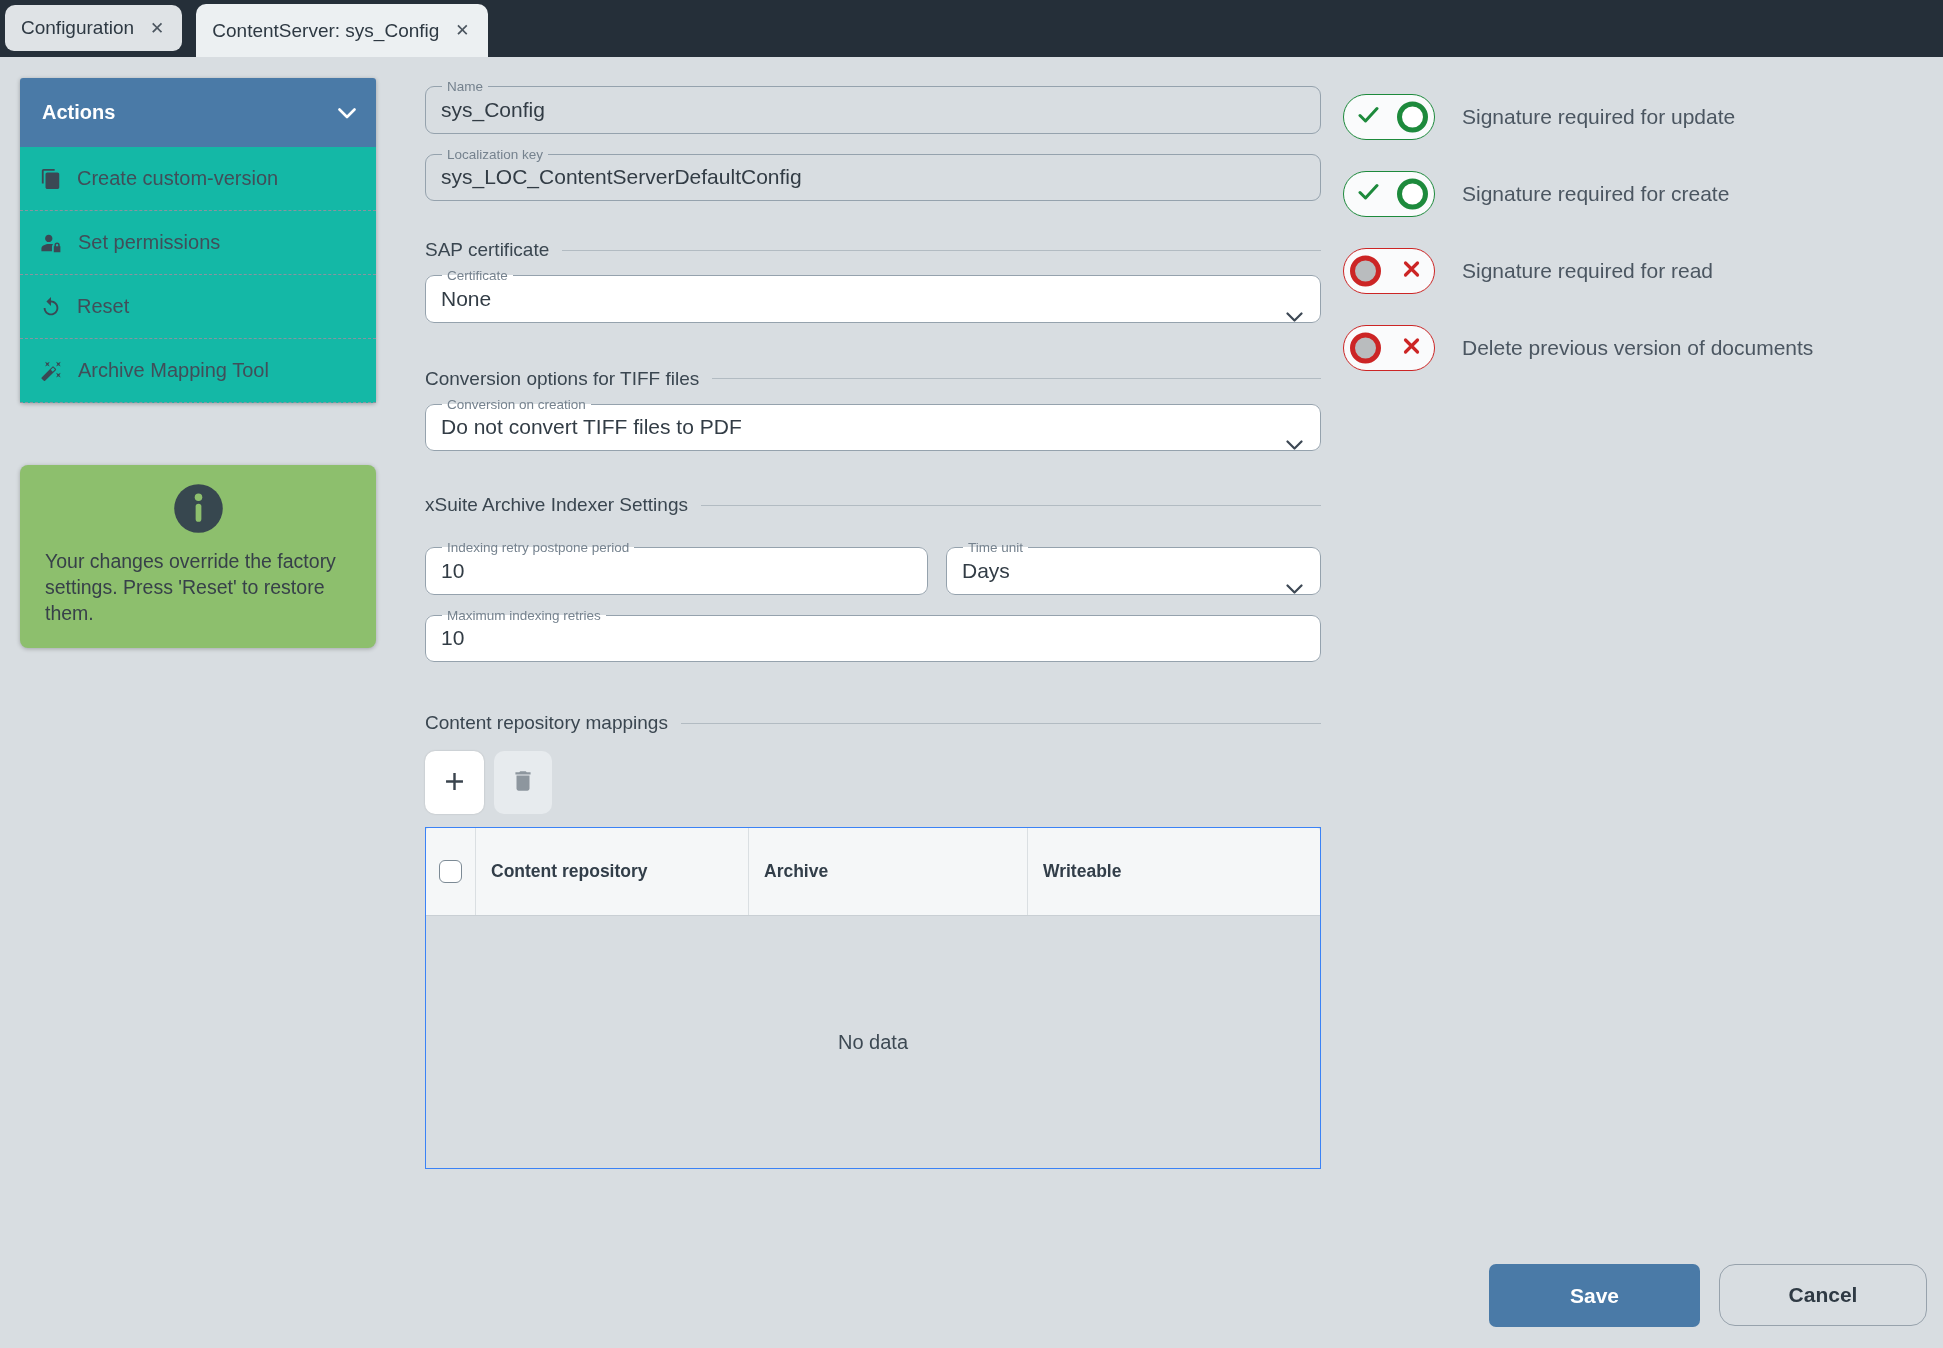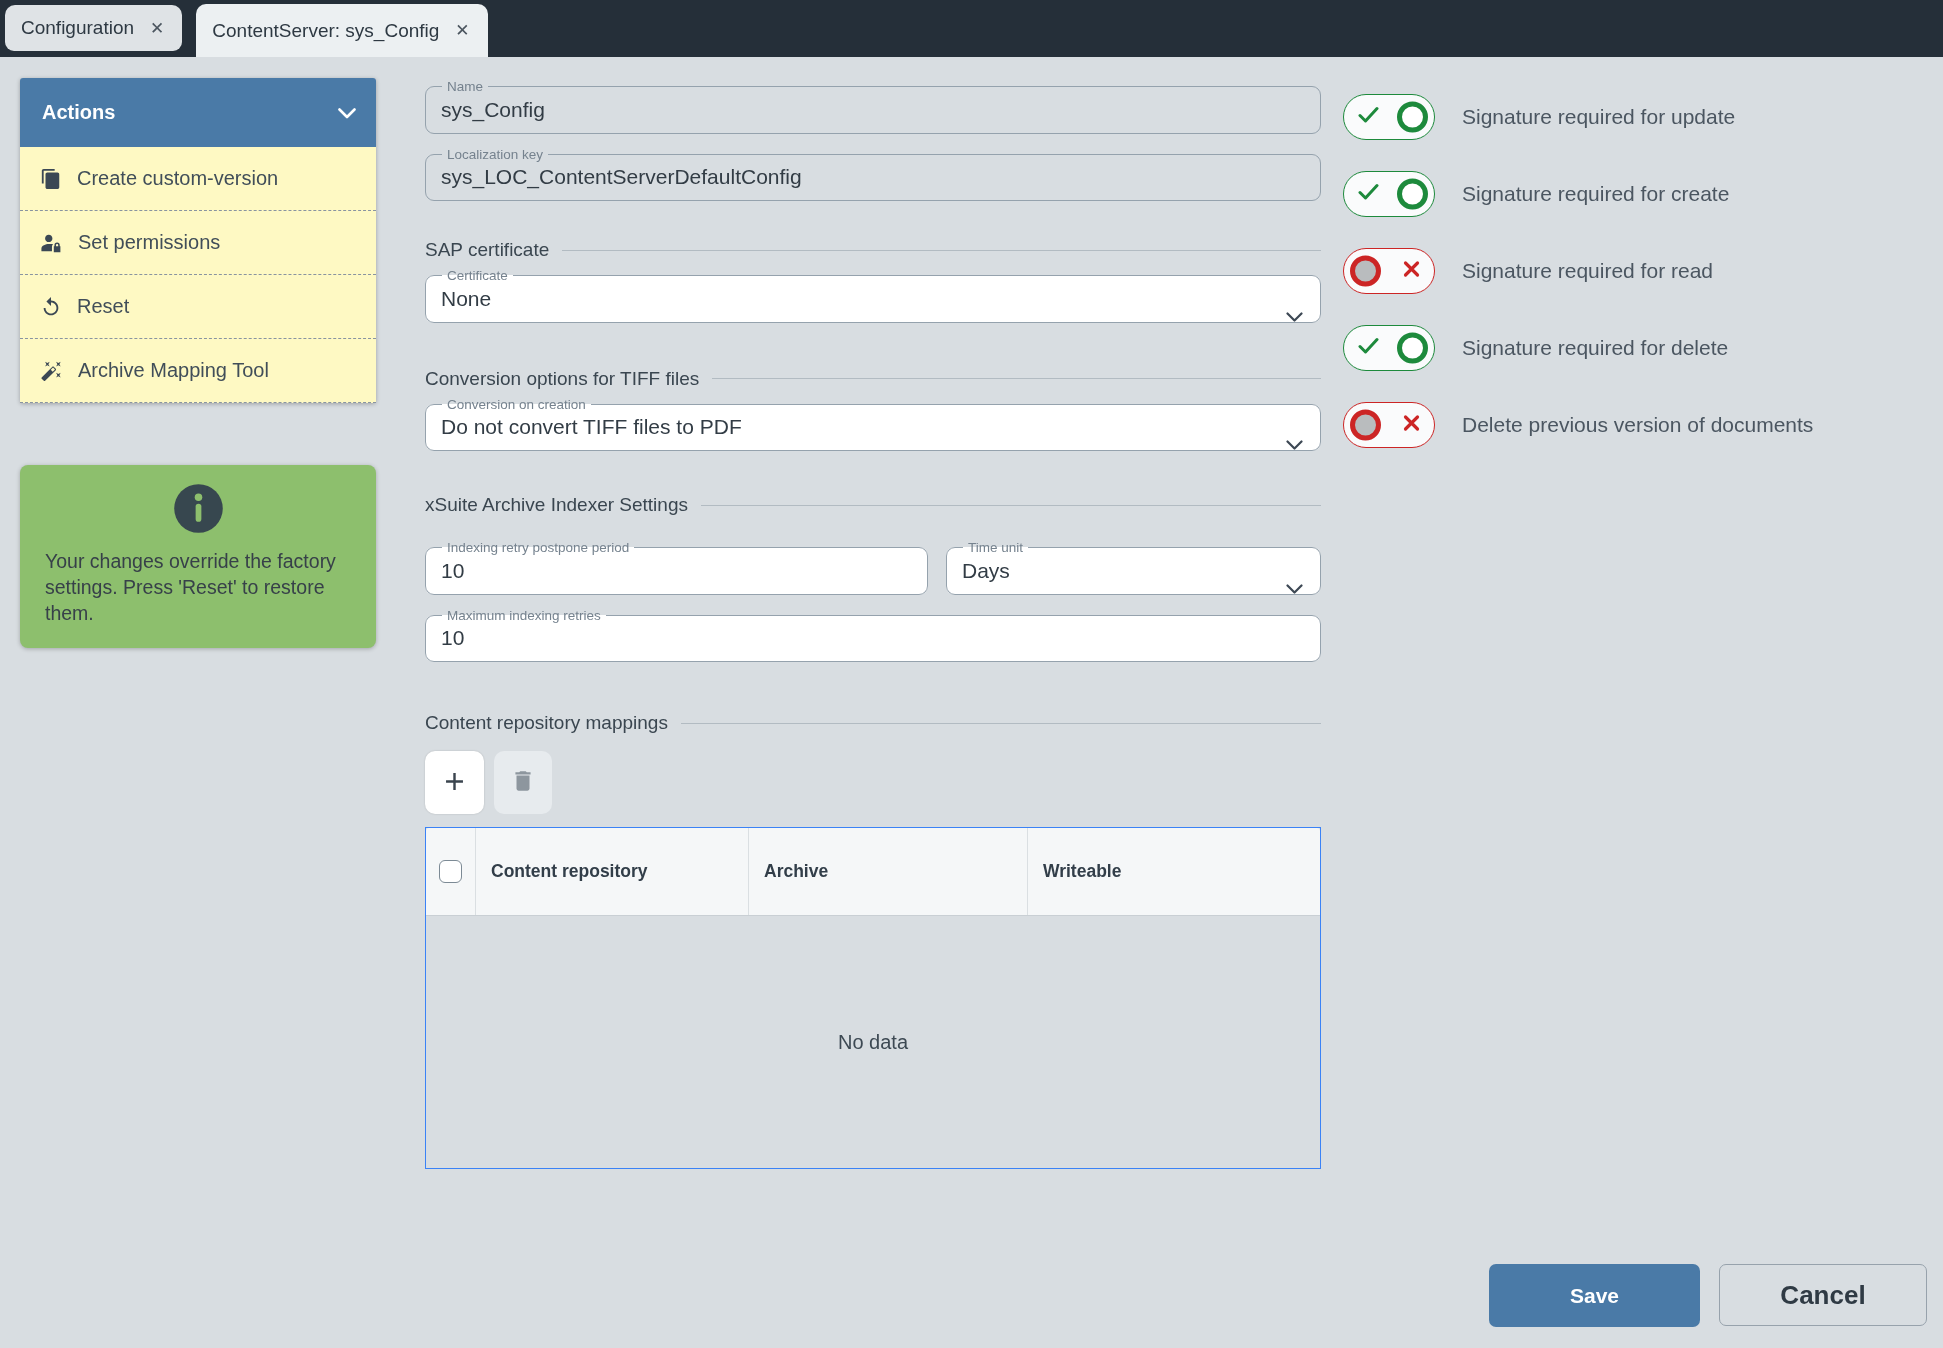--- a/index.html
+++ b/index.html
@@ -36,21 +36,21 @@
   .toggles-col { flex:1; margin:37px 0 0 22px; }
   
   .actions-panel { border-radius:3px; box-shadow:0 1px 4px rgba(0,0,0,.28); }
   .actions-header {
     height:69px; background:#4a7aa7; color:#fff;
     display:flex; align-items:center; justify-content:space-between;
     padding:0 20px 0 22px; font-size:20px; font-weight:bold;
     border-radius:3px 3px 0 0; cursor:pointer;gap:12px;
   }
   .action-item {
-    height:64px; background:#fef9c3; display:flex; align-items:center; gap:15px;
+    height:64px; background:#14b8a6; display:flex; align-items:center; gap:15px;
     padding:0 14px 0 20px; font-size:20px; color:#414e59;
     border-bottom:1.5px dashed #8994a0; cursor:pointer;
   }
   .action-item .ic { color:#3b4854; flex:none; display:flex; }
   
   .info-box {
     margin-top:62px; background:#8dbf6d; border-radius:8px;
     box-shadow:0 1px 4px rgba(0,0,0,.25); padding:17px 25px 22px;
   }
   .info-box .icon-wrap { text-align:center; margin-bottom:9px; }
@@ -132,22 +132,22 @@
   .toggle-label { margin-left:27px; font-size:21px; color:#4b5661; }
   
   .footer-buttons { position:absolute; right:16px; bottom:21px; display:flex; gap:19px; }
   .btn-save {
     width:211px; height:63px; background:#4a7aa7; color:#fff;
     font-family:"Liberation Sans",sans-serif; font-weight:bold; font-size:21px;
     border:none; border-radius:7px; cursor:pointer;
   }
   .btn-cancel {
     width:208px; height:62px; background:transparent;
-    font-family:"Liberation Sans",sans-serif; font-weight:bold; font-size:26px;
-    color:#2f3a44; border:1px solid #97a2ac; border-radius:7px; cursor:pointer;
+    font-family:"Liberation Sans",sans-serif; font-weight:bold; font-size:21px;
+    color:#2f3a44; border:1px solid #97a2ac; border-radius:16px; cursor:pointer;
   }
 </style>
 </head>
 <body>
 
 <div class="app">
 
   <header class="tabbar">
     <div class="tab inactive">
       <span>Configuration</span>
@@ -352,30 +352,20 @@
         <div class="toggle off">
 
           <span class="mark-cross"><svg width="17" height="17" viewBox="0 0 17 17">
                 <path d="M2.5 2.5l12 12M14.5 2.5l-12 12" stroke="#cc2525" stroke-width="3.2" stroke-linecap="round"></path>
               </svg></span>
           <span class="knob"></span>
         </div>
         <span class="toggle-label">Signature required for read</span>
       </div>
 
-      <div class="toggle-row">
-        <div class="toggle on">
-          <span class="mark-check"><svg width="21" height="17" viewBox="0 0 21 17">
-                <path d="M2 9l5.5 5.5L19 2" fill="none" stroke="#1d8a3c" stroke-width="3" stroke-linecap="round" stroke-linejoin="round"></path>
-              </svg></span>
-
-          <span class="knob"></span>
-        </div>
-        <span class="toggle-label">Signature required for delete</span>
-      </div>
 
       <div class="toggle-row">
         <div class="toggle off">
 
           <span class="mark-cross"><svg width="17" height="17" viewBox="0 0 17 17">
                 <path d="M2.5 2.5l12 12M14.5 2.5l-12 12" stroke="#cc2525" stroke-width="3.2" stroke-linecap="round"></path>
               </svg></span>
           <span class="knob"></span>
         </div>
         <span class="toggle-label">Delete previous version of documents</span>

